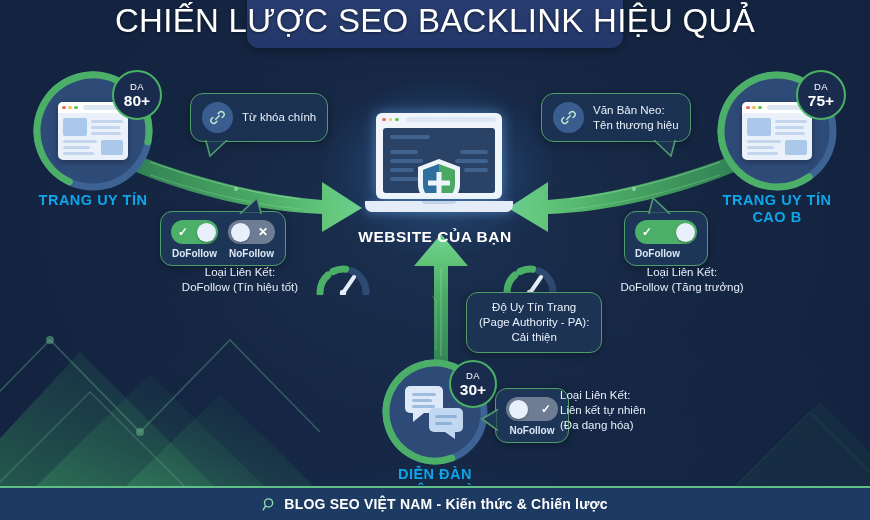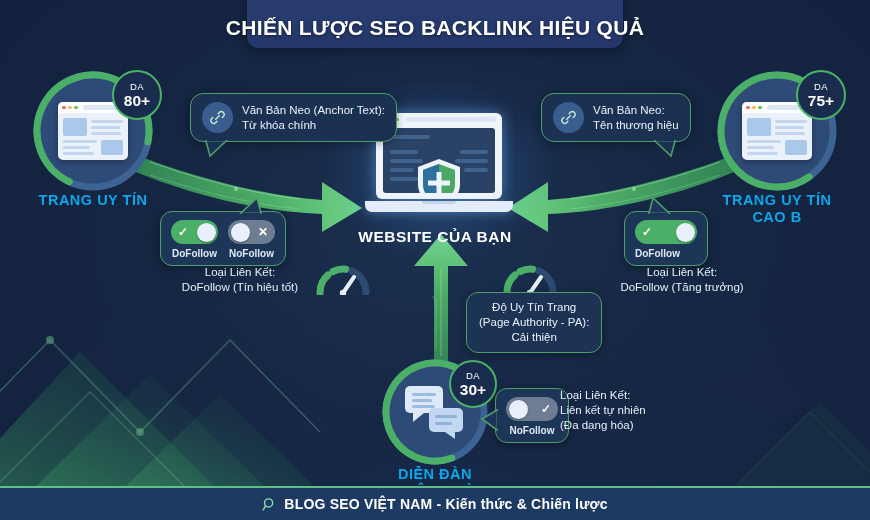--- a/index.html
+++ b/index.html
@@ -23,21 +23,21 @@
 
   
   .title-bar{
     position:absolute;left:247px;top:-18px;width:376px;height:66px;
     background:linear-gradient(180deg,#2a3f72 0%,#24376a 100%);
     border-radius:0 0 12px 12px;
     box-shadow:0 2px 10px rgba(0,0,0,.35);
     display:flex;align-items:flex-end;justify-content:center;
   }
   .title-text{
-    color:#ffffff;font-size:21px;font-weight:bold;letter-spacing:.3px;
+    color:#ffffff;font-size:33px;font-weight:normal;letter-spacing:.3px;
     padding-bottom:8px;white-space:nowrap;
     text-shadow:0 1px 3px rgba(0,0,0,.5);
   }
 
   
   .node{position:absolute;}
   .ring{
     position:relative;border-radius:50%;
     background:#2e4a77;
     box-shadow:inset 0 0 0 0 #000;
@@ -358,21 +358,20 @@
 
   <div class="tip" style="left:190px;top:93px;">
     <div class="tip-ic">
       <svg width="17" height="17" viewBox="0 0 24 24" fill="none" stroke="#bfe6cf" stroke-width="2.1" stroke-linecap="round">
         <path d="M9.5 14.5 L14.5 9.5"></path>
         <path d="M13 6.5 L15 4.5a4 4 0 0 1 5.6 5.6l-2 2"></path>
         <path d="M11 17.5 L9 19.5a4 4 0 0 1-5.6-5.6l2-2"></path>
       </svg>
     </div>
     <div class="tip-tx">
-      <div>Văn Bản Neo (Anchor Text):</div>
       <div>Từ khóa chính</div>
     </div>
     <svg class="tip-tail" style="left:14px;top:100%;width:26px;height:16px;overflow:visible;" viewBox="0 0 26 16">
       <polygon points="1,0 21,0 5,15" fill="#1b3152" stroke="#4e9e6a" stroke-width="1.6"></polygon>
       <line x1="2" y1="-1" x2="20" y2="-1" stroke="#1b3152" stroke-width="3"></line>
     </svg>
   </div>
 
   <div class="tip" style="left:541px;top:93px;">
     <div class="tip-ic">

